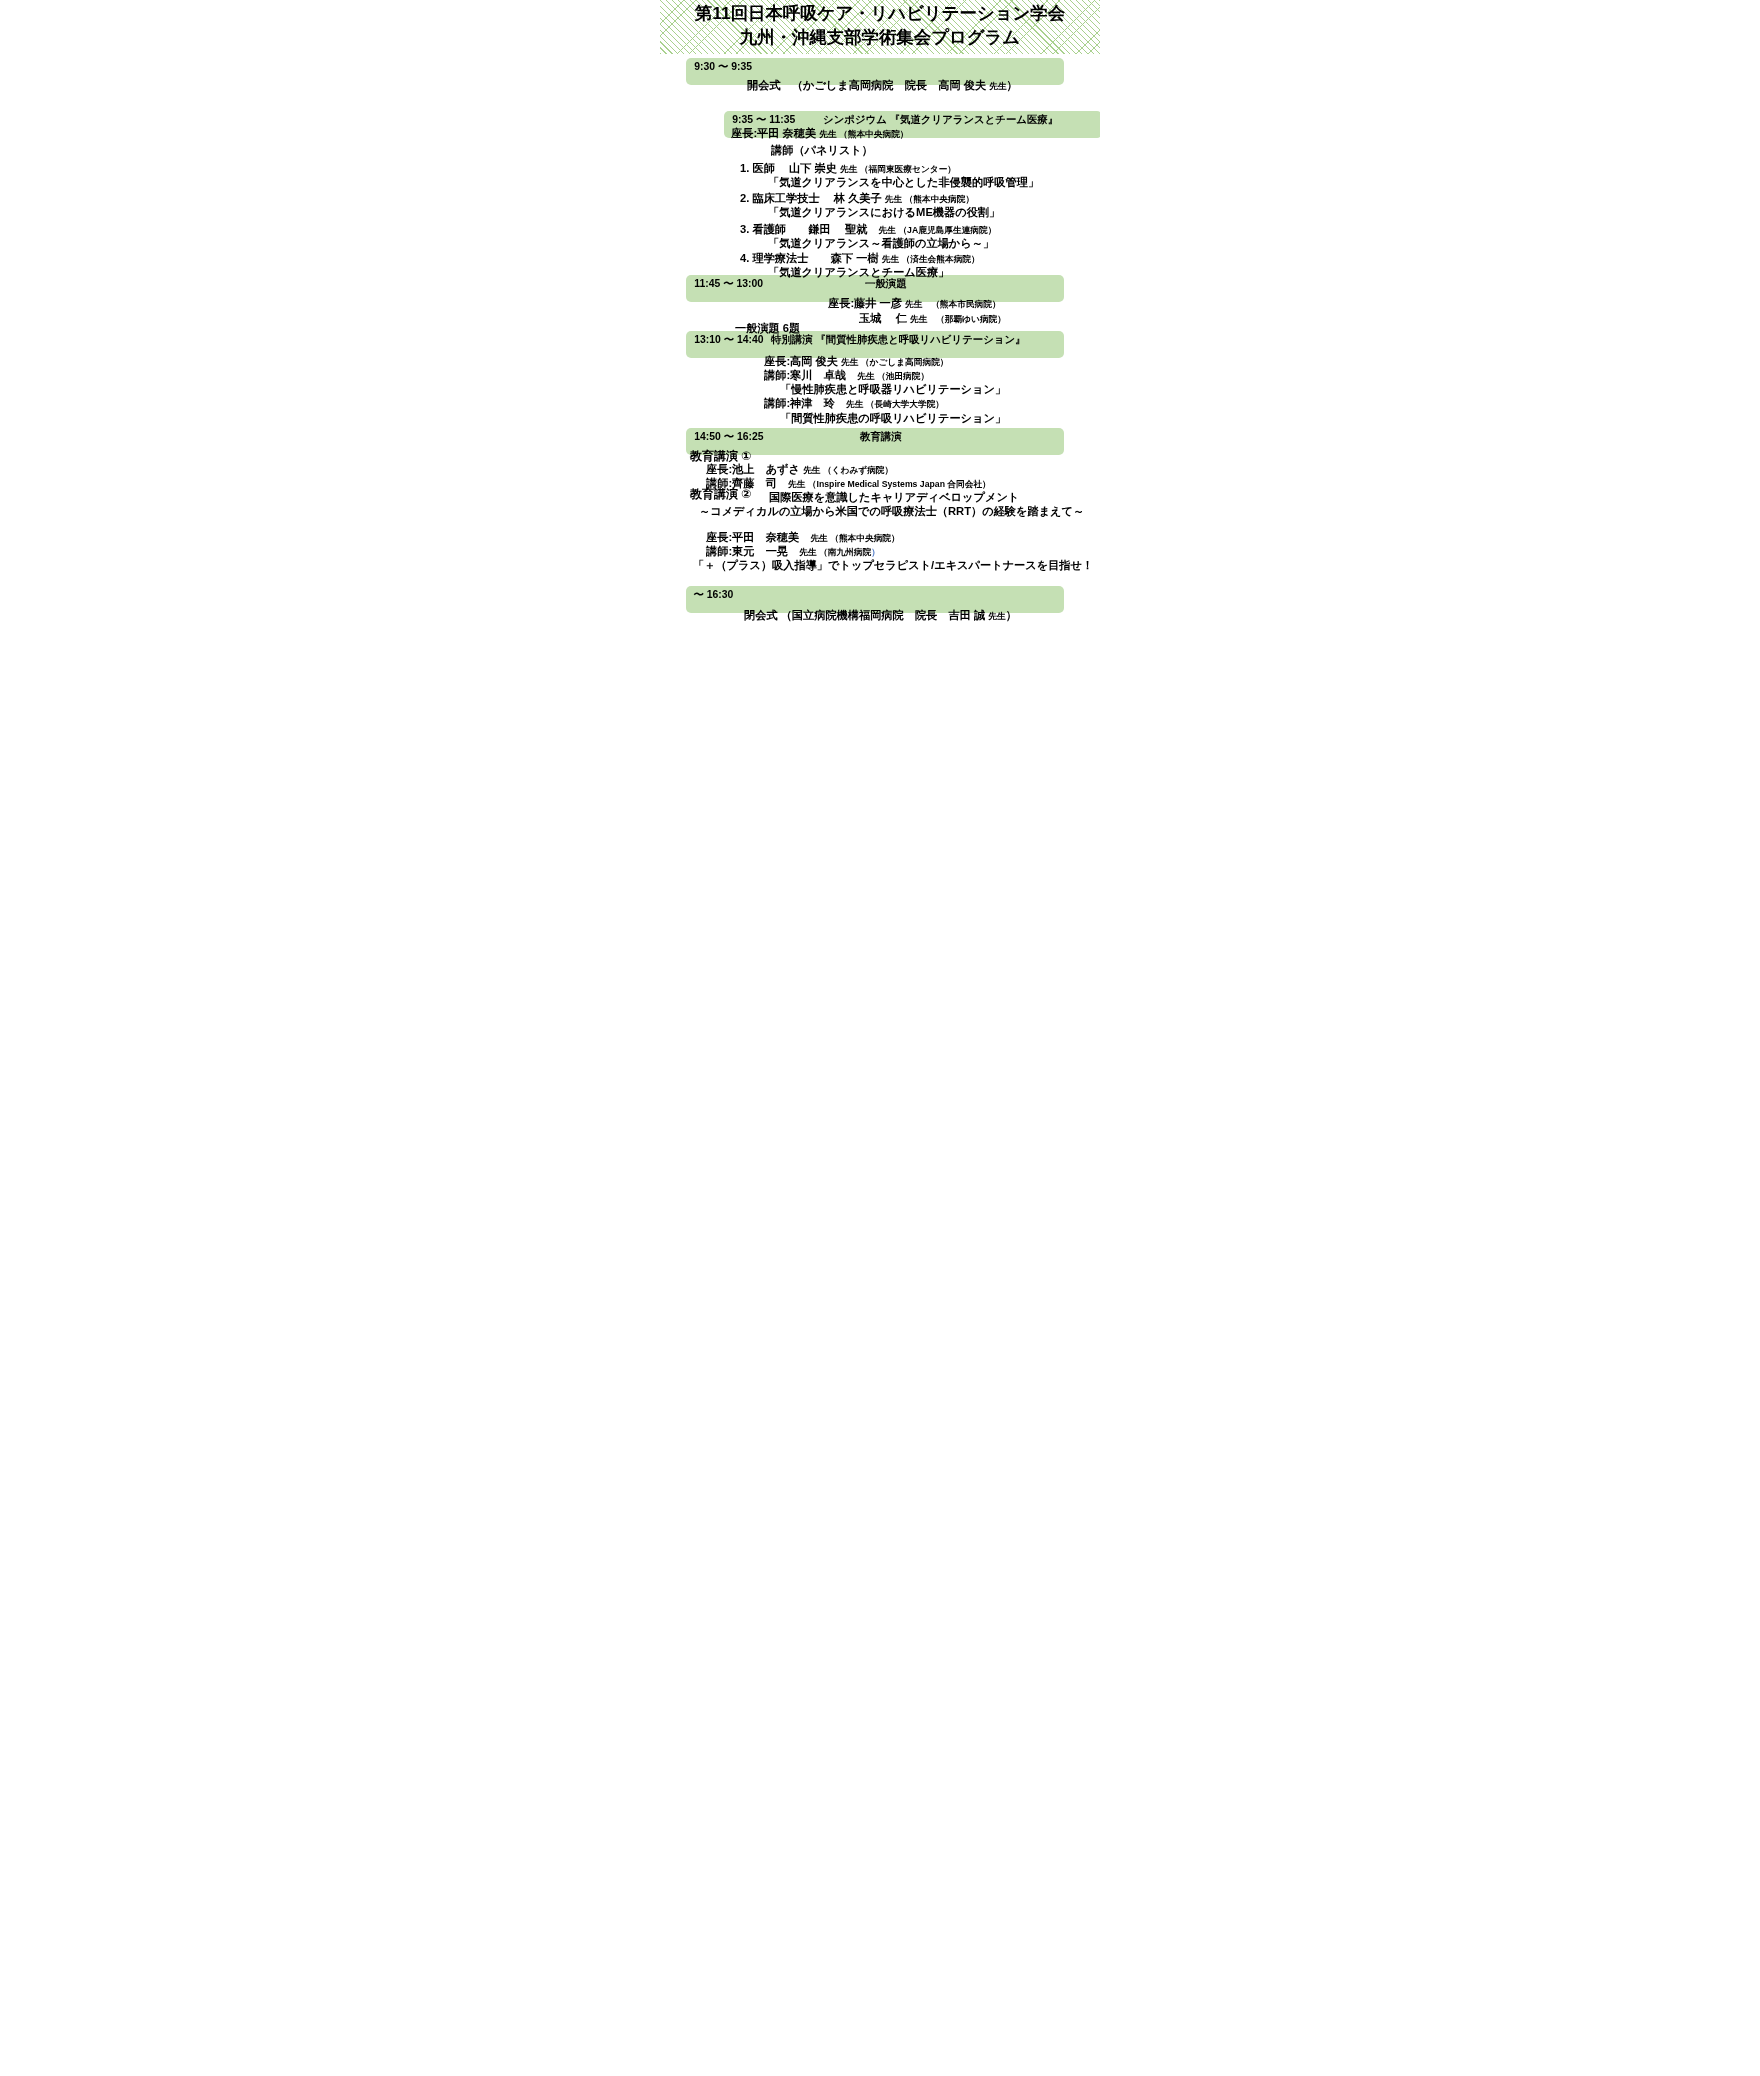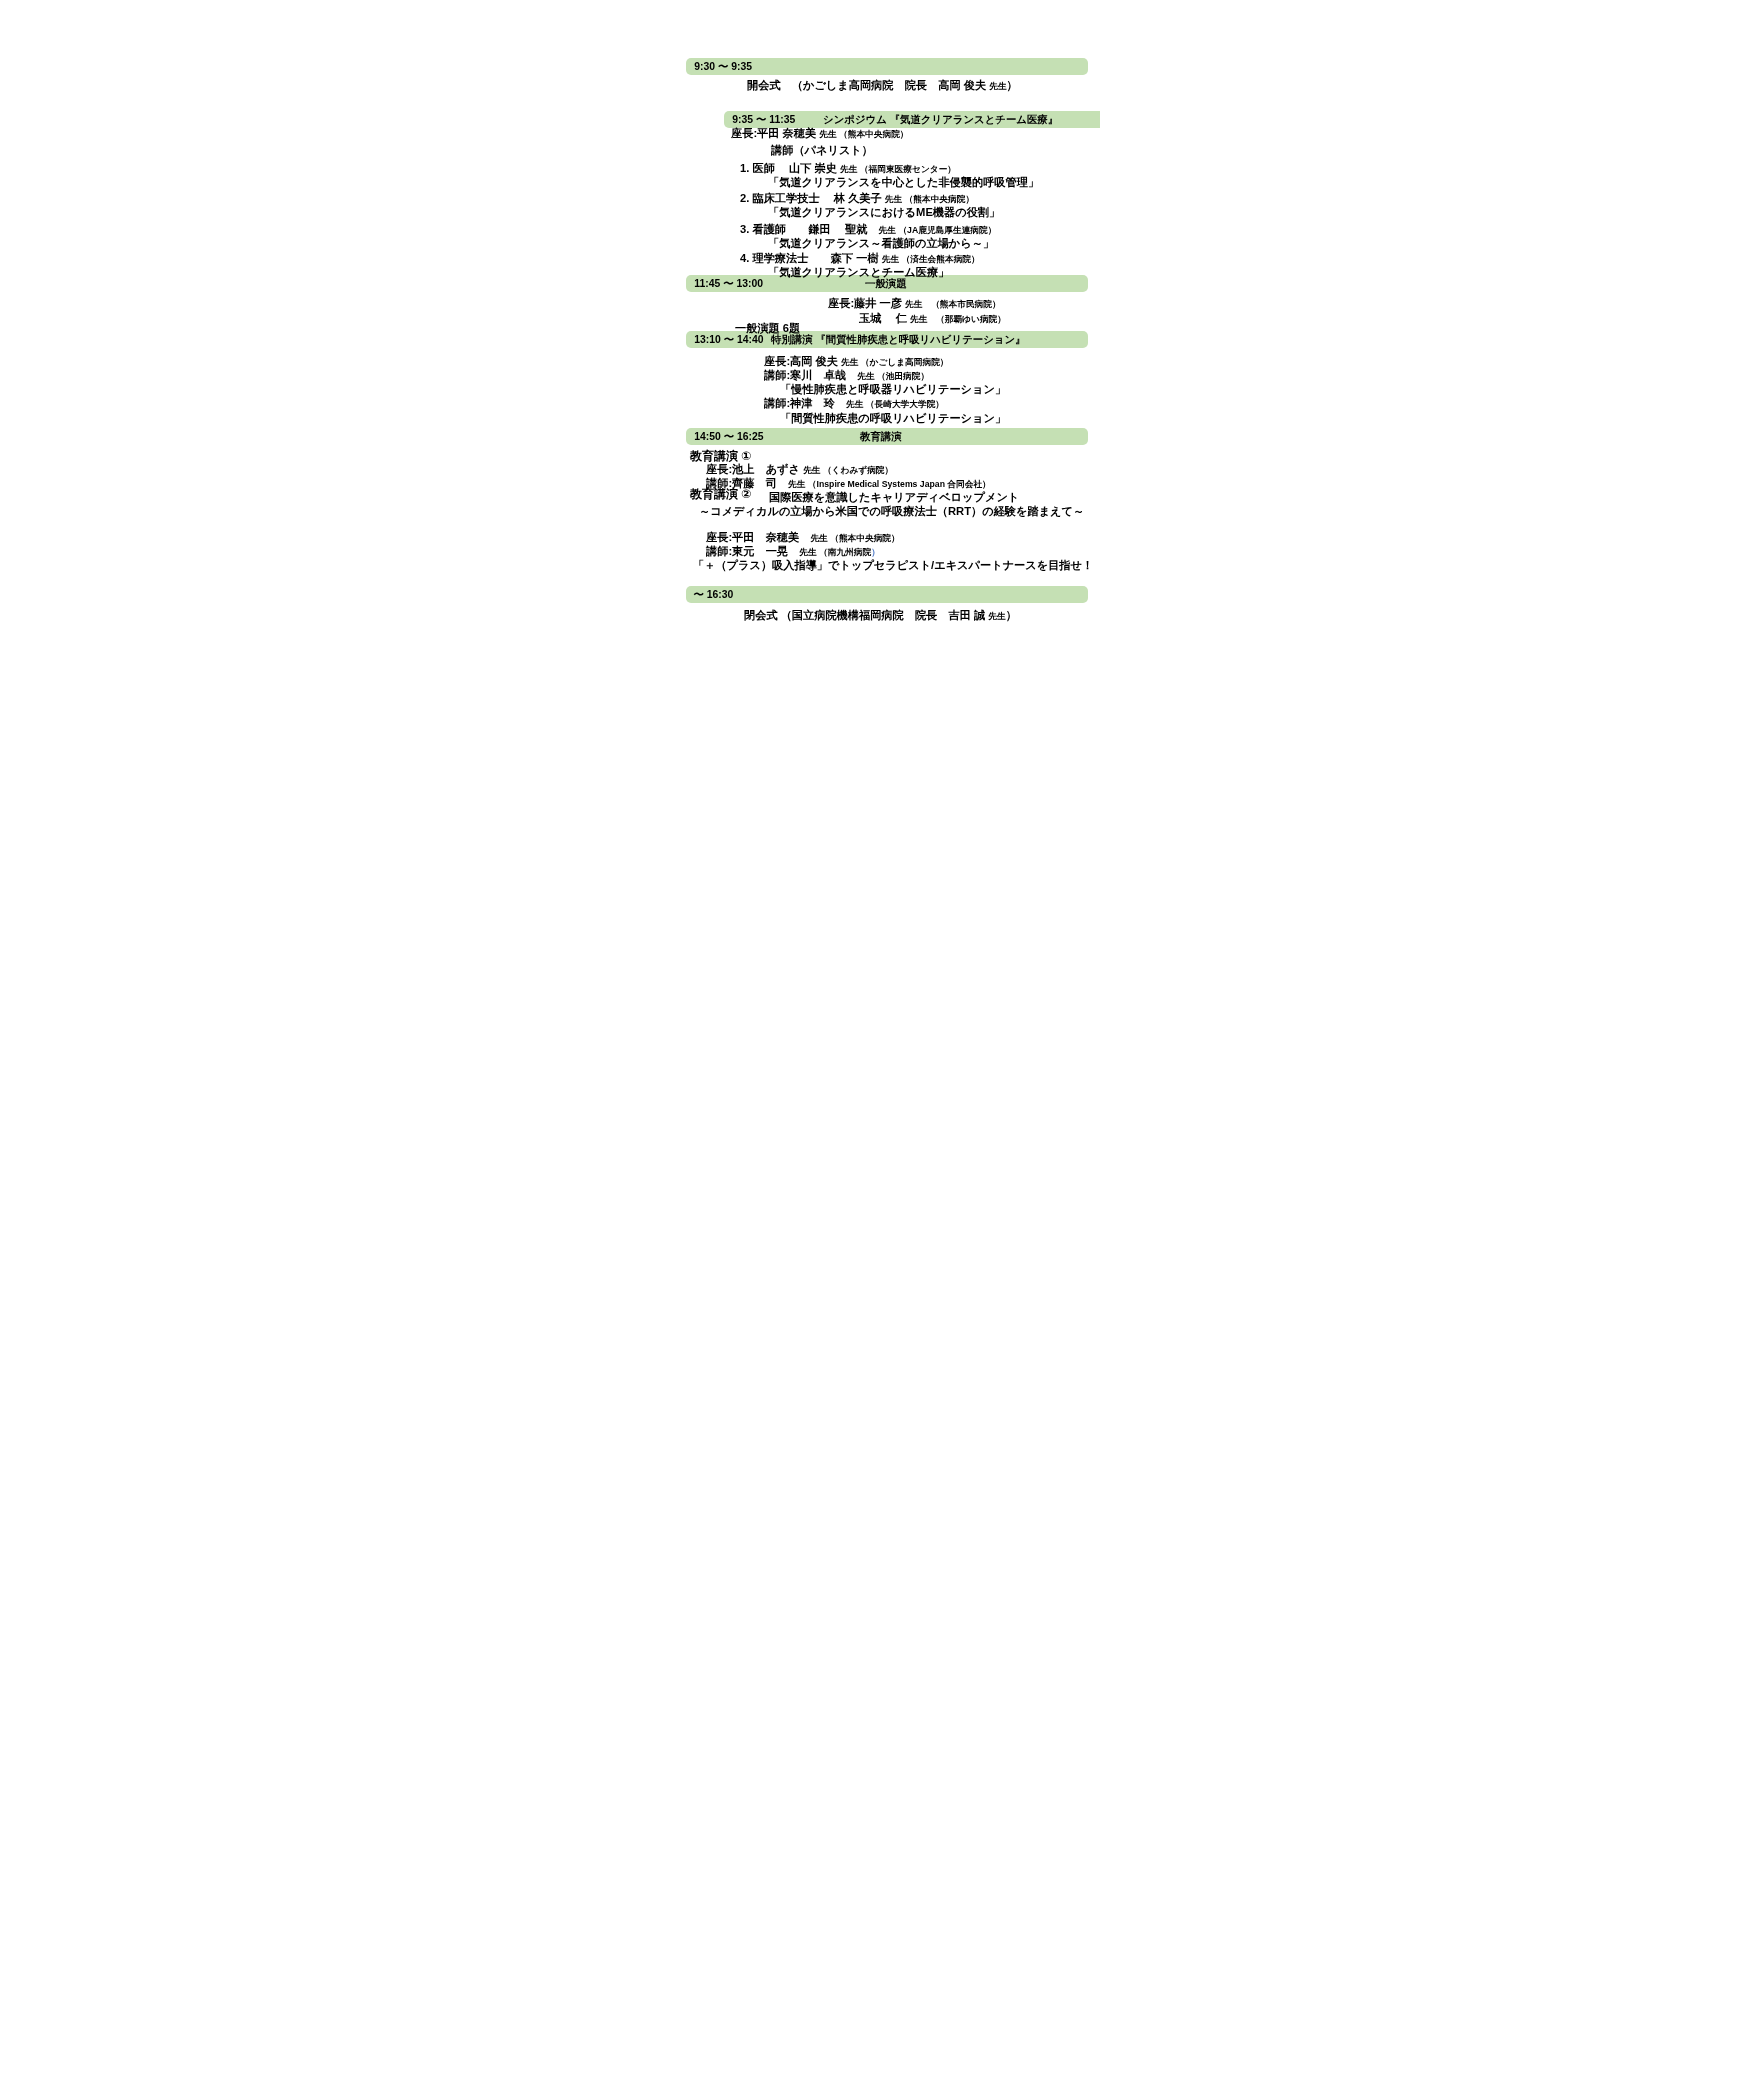--- a/index.html
+++ b/index.html
@@ -31,24 +31,23 @@
     text-align:center;
     font-size:17.4px;line-height:20px;
     letter-spacing:0px;
     white-space:nowrap;
   }
   #title1{top:3.3px;}
   #title2{top:26.6px;}
 
   
   .band{
-    position:absolute;left:26px;width:378px;height:17px;
+    position:absolute;left:26px;width:378px;height:27px;
     background:var(--band);
     border-radius:5px;
-    padding-left:24px;
   }
   #band1{top:58px;} #band2{top:111px;margin-left:38px;} #band3{top:275px;}
   #band4{top:331px;} #band5{top:428px;} #band6{top:586px;}
   .band .time{
     position:absolute;left:8.3px;top:0;
     line-height:17px;font-size:10.4px;white-space:nowrap;
   }
   #band6 .time{left:7.5px;text-align:right;}
   .band .btitle{
     position:absolute;top:0;line-height:17px;font-size:10.4px;white-space:nowrap;
@@ -96,20 +95,24 @@
   #ln-edu2-chair{left:46px;top:527px;}
   #ln-edu2-lect {left:46px;top:541px;}
   #ln-edu2-title{left:33px; top:555px;}
   #ln-close     {left:84px;top:605px;}
 </style>
 </head>
 <body>
 
 <div class="page">
 
+  <div class="header">
+    <div class="title-line" id="title1">第11回日本呼吸ケア・リハビリテーション学会</div>
+    <div class="title-line" id="title2">九州・沖縄支部学術集会プログラム</div>
+  </div>
 
   <div class="band" id="band1">
     <span class="time">9:30 〜 9:35</span>
   </div>
 
   <div class="band" id="band2">
     <span class="time">9:35 〜 11:35</span>
     <span class="btitle">シンポジウム 『気道クリアランスとチーム医療』</span>
   </div>
 

